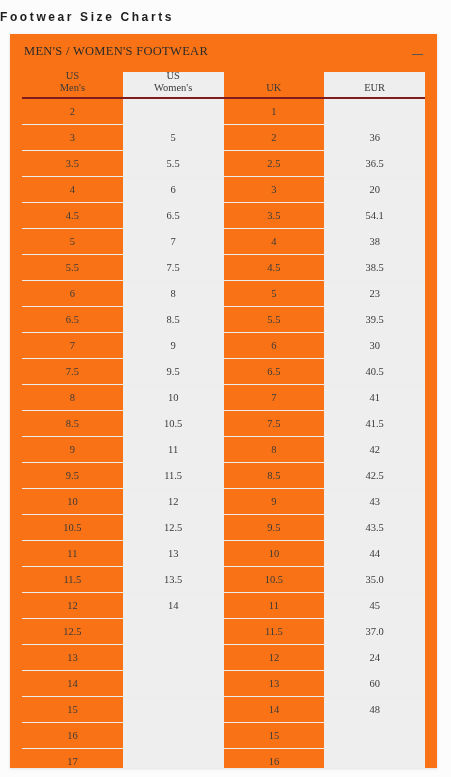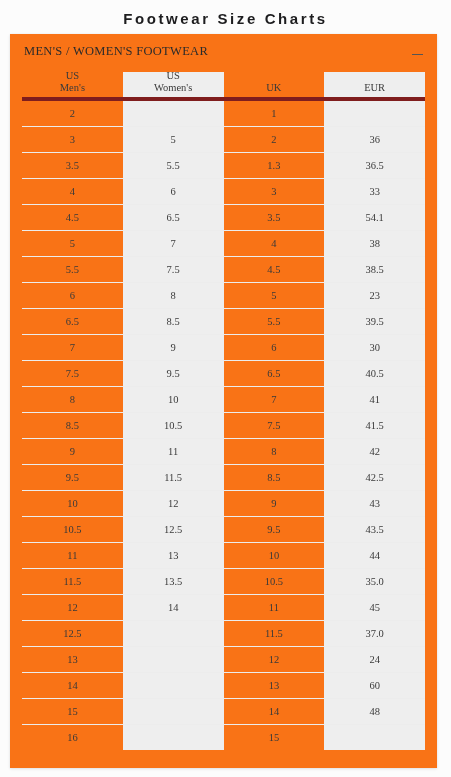--- a/index.html
+++ b/index.html
@@ -15,23 +15,23 @@
     font-family: "Liberation Serif", "DejaVu Serif", serif;
     -webkit-font-smoothing: antialiased;
   }
 
   
   .page-title {
     position: absolute;
     top: 10px;
     left: 0;
     width: 451px;
-    text-align: center;
+    text-align: left;
     font-family: "Liberation Sans", "DejaVu Sans", sans-serif;
-    font-size: 15px;
+    font-size: 12px;
     font-weight: bold;
     letter-spacing: 2.6px;
     color: #1d1d1f;
     white-space: nowrap;
   }
 
   
   .card {
     position: absolute;
     left: 10px;
@@ -100,21 +100,21 @@
 
   table.size-table th {
     height: 30px;
     vertical-align: bottom;
     padding: 0 0 4px 0;
     font-weight: normal;
     font-size: 10.5px;
     color: #3a3a3a;
     text-align: center;
     line-height: 11.5px;
-    border-bottom: 4px solid #7f1d1d;
+    border-bottom: 2px solid #7f1d1d;
     font-family: "Liberation Serif", "DejaVu Serif", serif;
   }
   table.size-table th .unit { display: block; }
   table.size-table th .gender { display: block; }
 
   table.size-table td {
     height: 25px;
     padding: 0;
     text-align: center;
     font-size: 10.5px;
@@ -179,28 +179,28 @@
           </tr>
           <tr>
             <td>3</td>
             <td class="shade">5</td>
             <td>2</td>
             <td class="shade">36</td>
           </tr>
           <tr>
             <td>3.5</td>
             <td class="shade">5.5</td>
-            <td>1.3</td>
+            <td>2.5</td>
             <td class="shade">36.5</td>
           </tr>
           <tr>
             <td>4</td>
             <td class="shade">6</td>
             <td>3</td>
-            <td class="shade">33</td>
+            <td class="shade">20</td>
           </tr>
           <tr>
             <td>4.5</td>
             <td class="shade">6.5</td>
             <td>3.5</td>
             <td class="shade">54.1</td>
           </tr>
           <tr>
             <td>5</td>
             <td class="shade">7</td>
@@ -314,17 +314,23 @@
             <td class="shade"></td>
             <td>14</td>
             <td class="shade">48</td>
           </tr>
           <tr>
             <td>16</td>
             <td class="shade"></td>
             <td>15</td>
             <td class="shade"></td>
           </tr>
+          <tr>
+            <td>17</td>
+            <td class="shade"></td>
+            <td>16</td>
+            <td class="shade"></td>
+          </tr>
         </tbody>
     </table>
   </div>
 
 </div>
 
 </body></html>

